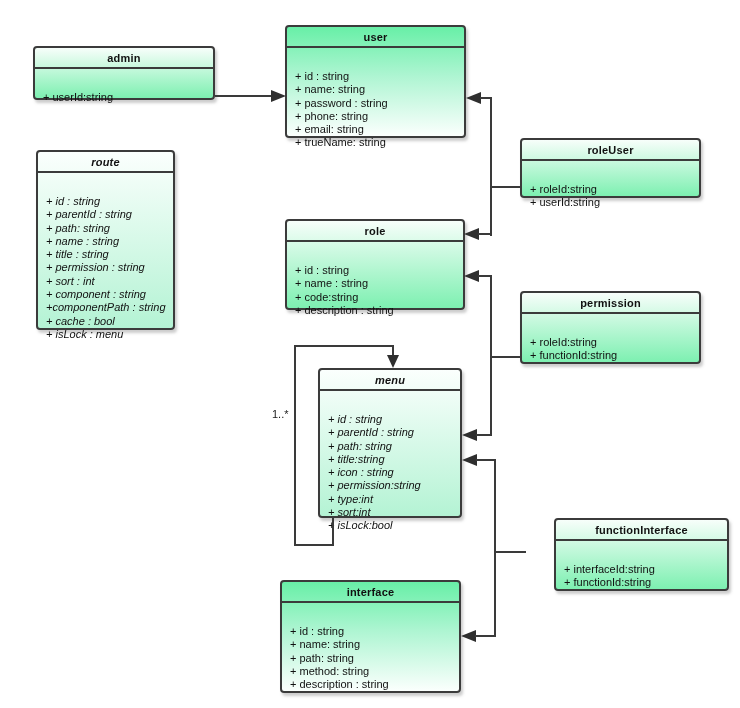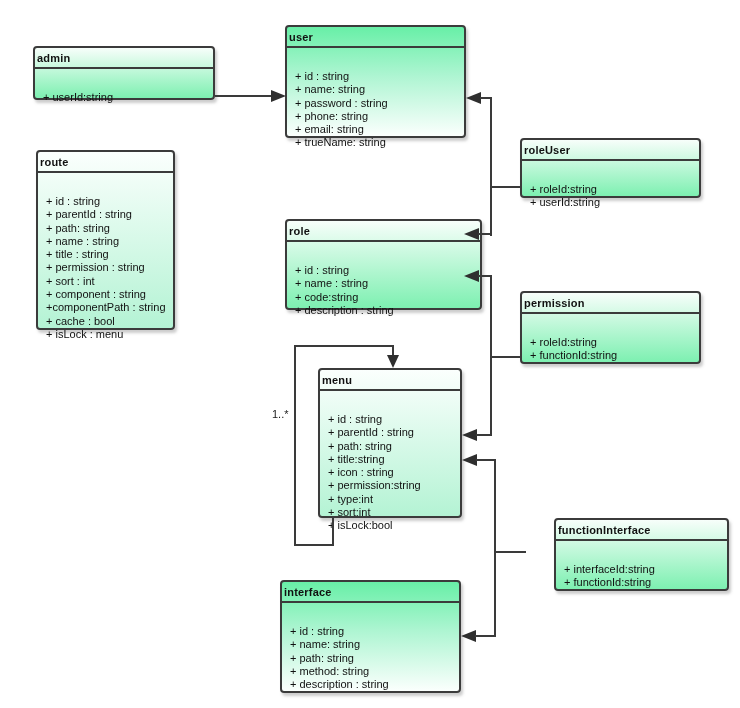--- a/index.html
+++ b/index.html
@@ -6,25 +6,25 @@
   #canvas{
     position:relative;width:740px;height:708px;background:#ffffff;overflow:hidden;
     font-family:"Liberation Sans",sans-serif;color:#111;
   }
   .uml-class{
     position:absolute;border:2px solid #3b3b3b;border-radius:4px;
     box-shadow:2px 3px 3px rgba(110,110,110,.35);
     box-sizing:border-box;
   }
   .grad-down{background:linear-gradient(180deg,#f7fefa 0%,#7df0b1 100%);}
-  .grad-down-light{background:linear-gradient(180deg,#fbfffd 0%,#b4f3d4 100%);}
+  .grad-down-light{background:linear-gradient(180deg,#fbfffd 0%,#b4f3d4 100%);font-style:italic;}
   .grad-up{background:linear-gradient(180deg,#68efa7 0%,#aef5d2 45%,#fbfffd 100%);}
   .uml-header{
     border-bottom:2px solid #3b3b3b;font-weight:bold;font-size:11px;
-    padding:4px 2px 3px 2px;letter-spacing:.2px;
+    text-align:center;padding:4px 2px 3px 2px;letter-spacing:.2px;
   }
   .uml-body{padding:22px 8px 4px 8px;}
   .uml-field{font-size:11px;line-height:13.3px;white-space:nowrap;}
   
   .seg{position:absolute;background:#3a3a3a;}
   .arrow-left{position:absolute;width:0;height:0;border-top:6px solid transparent;
     border-bottom:6px solid transparent;border-right:15px solid #2f2f2f;}
   .arrow-right{position:absolute;width:0;height:0;border-top:6px solid transparent;
     border-bottom:6px solid transparent;border-left:15px solid #2f2f2f;}
   .arrow-down{position:absolute;width:0;height:0;border-left:6px solid transparent;
@@ -73,21 +73,21 @@
       <div class="uml-field">+ title : string</div>
       <div class="uml-field">+ permission : string</div>
       <div class="uml-field">+ sort : int</div>
       <div class="uml-field">+ component : string</div>
       <div class="uml-field">+componentPath : string</div>
       <div class="uml-field">+ cache : bool</div>
       <div class="uml-field">+ isLock : menu</div>
     </div>
   </div>
 
-  <div class="uml-class grad-down" style="left:285px;top:219px;width:197px;height:91px">
+  <div class="uml-class grad-down" style="left:285px;top:219px;width:180px;height:91px">
     <div class="uml-header">role</div>
     <div class="uml-body">
       <div class="uml-field">+ id : string</div>
       <div class="uml-field">+ name : string</div>
       <div class="uml-field">+ code:string</div>
       <div class="uml-field">+ description : string</div>
     </div>
   </div>
 
   <div class="uml-class grad-down" style="left:520px;top:291px;width:181px;height:73px">

